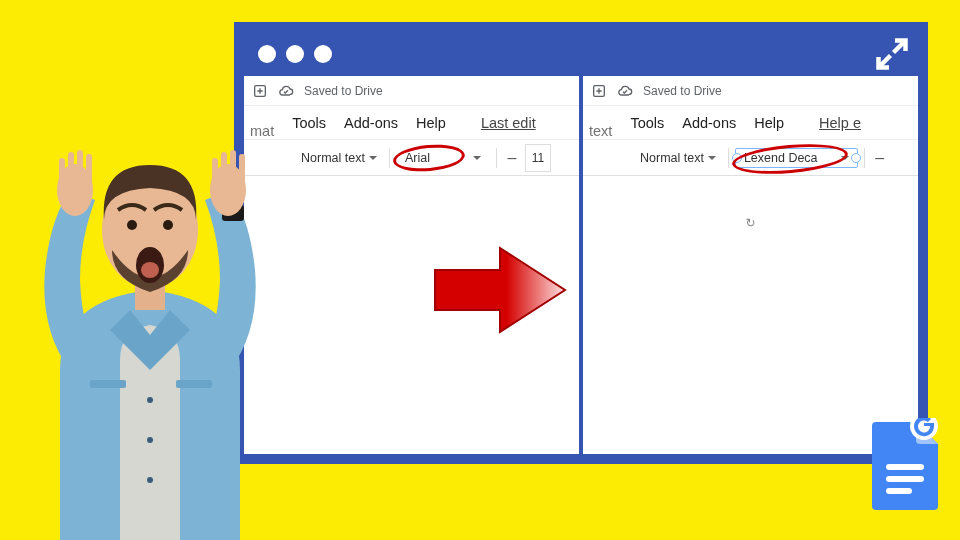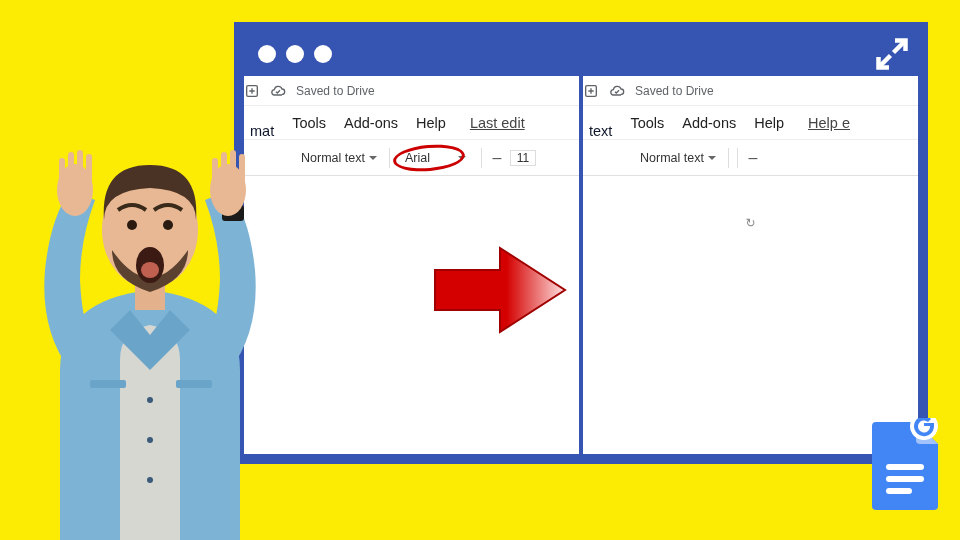--- a/index.html
+++ b/index.html
@@ -46,38 +46,39 @@
     background: #fff;
     position: relative;
     overflow: hidden;
   }
   .pane.right { border-left: 4px solid #3654b1; }
   .drive-row {
     height: 30px;
     display: flex;
     align-items: center;
     gap: 10px;
+    padding-left: 8px;
     border-bottom: 1px solid #eee;
     font-size: 12px;
     color: #5f6368;
   }
   .drive-row .small-ic { width: 16px; height: 16px; display:flex; align-items:center; justify-content:center; color:#5f6368; }
   .drive-row .small-ic svg { width:16px; height:16px; }
   .menu-row {
     height: 34px;
     display: flex;
     align-items: center;
     gap: 18px;
     padding-left: 6px;
     border-bottom: 1px solid #eee;
     font-size: 14.5px;
     color: #222;
   }
-  .menu-row .frag { color:#0f172a;margin-top:16px; }
-  .menu-row .last { text-decoration: underline; color:#444; margin-left: 6px;}
+  .menu-row .frag { color:#737373;margin-top:16px; }
+  .menu-row .last { text-decoration: underline; color:#444; margin-left: 17px;}
   .toolbar {
     height: 36px;
     display: flex;
     align-items: center;
     gap: 4px;
     padding-left: 4px;
     border-bottom: 1px solid #e0e0e0;
     font-size: 12.5px;
     color: #333;
   }
@@ -85,21 +86,21 @@
   .pill {
     display: flex; align-items:center; gap:4px;
     padding: 2px 6px;
     position: relative;
     margin-left: 47px;
   }
   .caret { width:0;height:0;border-left:4px solid transparent;border-right:4px solid transparent;border-top:4px solid #666; }
   .fontbox {
     border: 1px solid transparent;
     position: relative;
-    display:flex; align-items:center; gap:8px; padding: 2px 8px;
+    display:flex; align-items:center; gap:23px; padding: 2px 8px;
   }
   .fontbox.selected {
     border: 1px solid #7db7ff;
     border-radius: 2px;
   }
   .fontbox.selected::before,
   .fontbox.selected::after {
     content:'';
     position:absolute;
     width:8px;height:8px;border-radius:50%;background:#fff;border:1px solid #7db7ff;
@@ -110,21 +111,21 @@
     position:absolute;
     border: 3px solid #c00;
     border-radius: 50%;
     width: 72px; height: 26px;
     top: -4px; left: -4px;
     transform: rotate(-5deg);
     pointer-events:none;
   }
   .circle-ann.big { width: 116px; height: 28px; }
   .minus { width:18px; text-align:center; color:#555; font-size:16px; }
-  .sizebox { border:1px solid #ddd; width:26px; height:16px; display:flex;align-items:center;justify-content:center; font-size:12px;}
+  .sizebox { border:1px solid #ddd; width:26px; height:28px; display:flex;align-items:center;justify-content:center; font-size:12px;}
   .doc-area { flex:1; background:#fff; }
   .reload-ic { position:absolute; left:50%; top:140px; transform:translateX(-50%); color:#888; font-size:12px;}
   
   .arrow {
     position: absolute;
     left: 430px; top: 240px;
     width: 140px; height: 100px;
     pointer-events:none;
   }
 
@@ -223,20 +224,25 @@
         <span>Add-ons</span>
         <span>Help</span>
         <span class="last">Help e</span>
       </div>
       <div class="toolbar">
         <div class="pill">
           <span>Normal text</span>
           <span class="caret"></span>
         </div>
         <div class="divider"></div>
+        <div class="fontbox selected">
+          <div class="circle-ann big"></div>
+          <span>Lexend Deca</span>
+          <span class="caret"></span>
+        </div>
         <div class="divider"></div>
         <span class="minus">–</span>
       </div>
       <div class="doc-area"></div>
       <span class="reload-ic">↻</span>
     </div>
   </div>
 </div>
 
 <svg class="arrow" viewBox="0 0 140 100">

